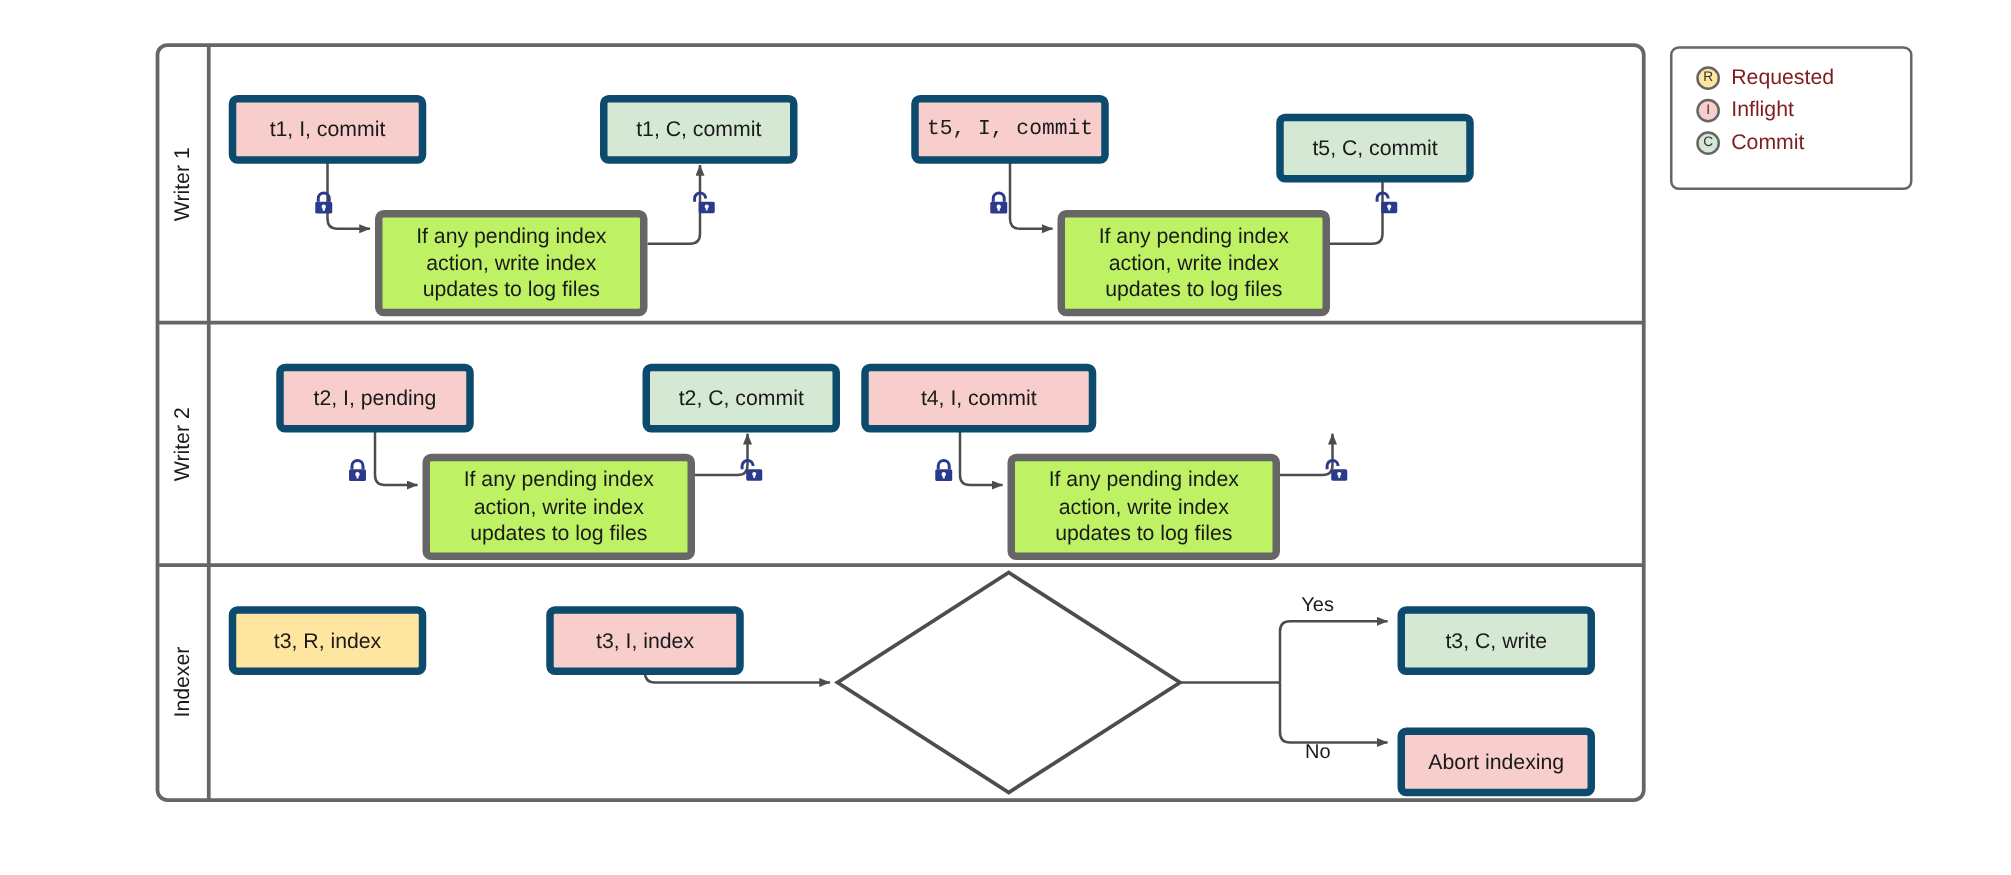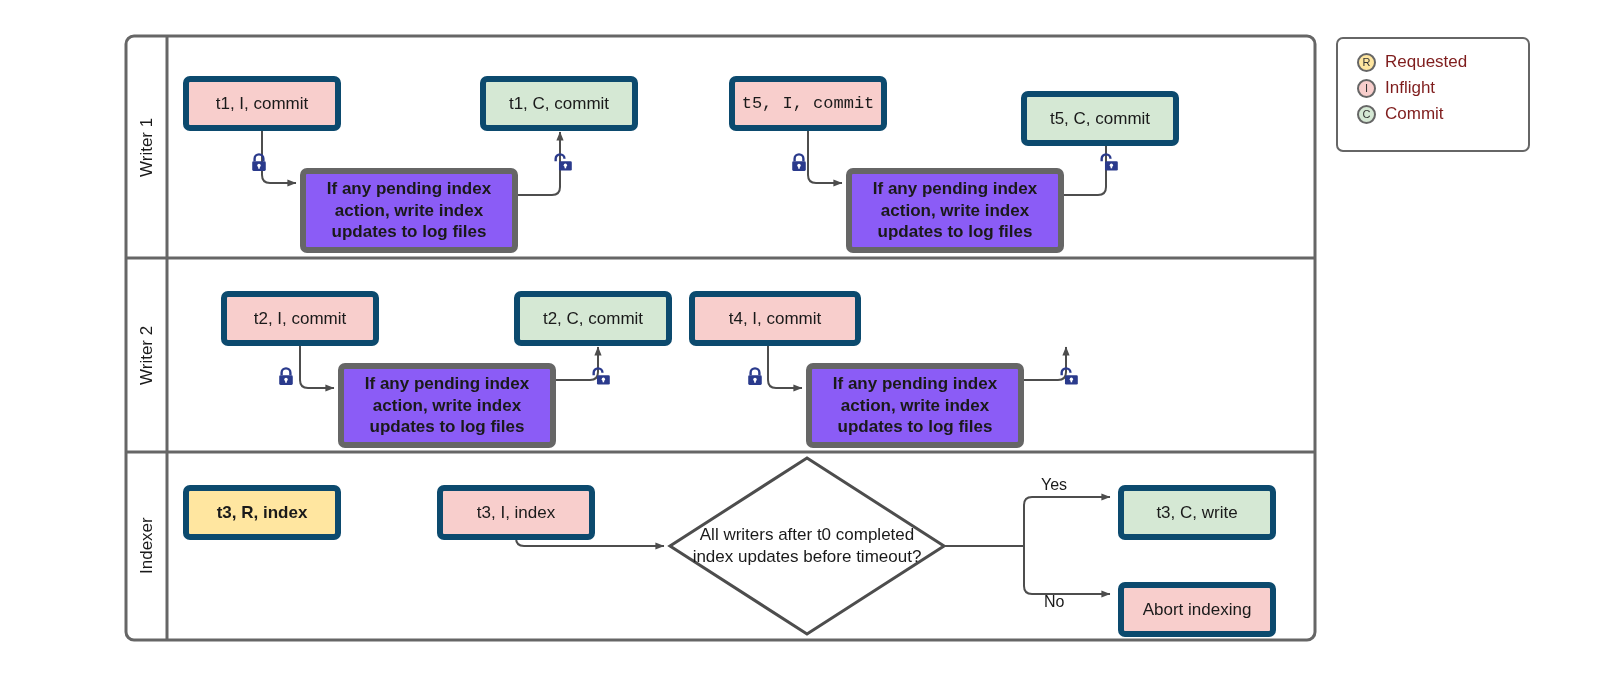--- a/index.html
+++ b/index.html
@@ -6,22 +6,22 @@
   body{width:1609px;height:700px;font-family:"Liberation Sans",sans-serif;overflow:hidden;}
   #stage{position:relative;width:1609px;height:700px;}
 
   svg.layer{position:absolute;left:0;top:0;width:1609px;height:700px;overflow:visible;}
 
   .node{position:absolute;box-sizing:border-box;display:flex;align-items:center;justify-content:center;
         text-align:center;border:6px solid #0c4a6e;border-radius:7px;color:#1a1a1a;
         font-size:17px;line-height:1.28;padding:2px 6px;margin-top:15px;}
   .node.pink{background:#f8cecc;}
   .node.green{background:#d5e8d4;}
-  .node.yellow{background:#ffe6a0;font-weight:bold;}
-  .node.white{background:#8b5cf6;border-color:#666666;font-weight:bold;}
+  .node.yellow{background:#ffe6a0;}
+  .node.white{background:#bef264;border-color:#666666;}
 
   .lane-label{position:absolute;display:flex;align-items:center;justify-content:center;
         font-size:17px;color:#1a1a1a;writing-mode:vertical-rl;transform:rotate(180deg);
         white-space:nowrap;}
 
   .legend-box{position:absolute;box-sizing:border-box;background:#ffffff;
         border:2px solid #666666;border-radius:7px;}
   .legend-row{position:absolute;display:flex;align-items:center;}
   .legend-badge{width:19px;height:19px;border-radius:50%;border:2px solid #666666;
         box-sizing:border-box;display:flex;align-items:center;justify-content:center;
@@ -86,33 +86,30 @@
   <div class="lane-label" style="left:126px;top:452px;width:41px;height:188px;">Indexer</div>
 
   <div class="node pink" style="left:183px;top:61px;width:158px;height:55px;">t1, I, commit</div>
   <div class="node green" style="left:480px;top:61px;width:158px;height:55px;">t1, C, commit</div>
   <div class="node pink" style="left:729px;top:61px;width:158px;height:55px;font-family:Liberation Mono, monospace;">t5, I, commit</div>
   <div class="node green" style="left:1021px;top:76px;width:158px;height:55px;">t5, C, commit</div>
 
   <div class="node white" style="left:300px;top:153px;width:218px;height:85px;">If any pending index action, write index updates to log files</div>
   <div class="node white" style="left:846px;top:153px;width:218px;height:85px;">If any pending index action, write index updates to log files</div>
 
-  <div class="node pink" style="left:221px;top:276px;width:158px;height:55px;">t2, I, commit</div>
+  <div class="node pink" style="left:221px;top:276px;width:158px;height:55px;">t2, I, pending</div>
   <div class="node green" style="left:514px;top:276px;width:158px;height:55px;">t2, C, commit</div>
-  <div class="node pink" style="left:689px;top:276px;width:172px;height:55px;">t4, I, commit</div>
+  <div class="node pink" style="left:689px;top:276px;width:188px;height:55px;">t4, I, commit</div>
 
   <div class="node white" style="left:338px;top:348px;width:218px;height:85px;">If any pending index action, write index updates to log files</div>
   <div class="node white" style="left:806px;top:348px;width:218px;height:85px;">If any pending index action, write index updates to log files</div>
 
   <div class="node yellow" style="left:183px;top:470px;width:158px;height:55px;">t3, R, index</div>
   <div class="node pink" style="left:437px;top:470px;width:158px;height:55px;">t3, I, index</div>
 
-  <div style="position:absolute;left:690px;top:505px;width:234px;height:82px;display:flex;
-              align-items:center;justify-content:center;text-align:center;font-size:17px;
-              line-height:1.28;color:#1a1a1a;">All writers after t0 completed index updates before timeout?</div>
 
   <div class="edge-label" style="left:1041px;top:476px;">Yes</div>
   <div class="edge-label" style="left:1044px;top:593px;">No</div>
 
   <div class="node green" style="left:1118px;top:470px;width:158px;height:55px;">t3, C, write</div>
   <div class="node pink" style="left:1118px;top:567px;width:158px;height:55px;">Abort indexing</div>
 
   <svg class="lock" style="left:248px;top:152px;" viewBox="0 0 24 24">
     <path d="M7.2 10.2 V7.4 a4.8 4.8 0 0 1 9.6 0 V10.2" fill="none" stroke="#2a3a8c" stroke-width="2.6"></path>
     <rect x="4.6" y="10.2" width="14.8" height="10.4" rx="1.4" fill="#2a3a8c"></rect>

